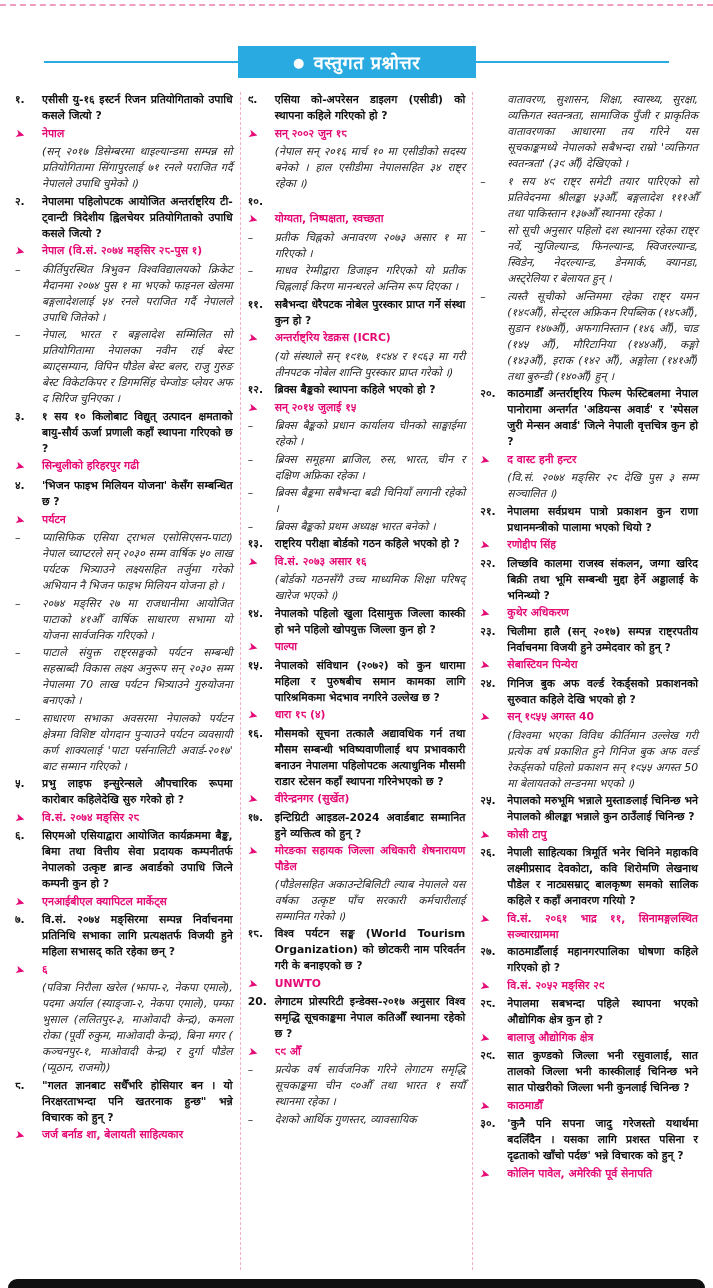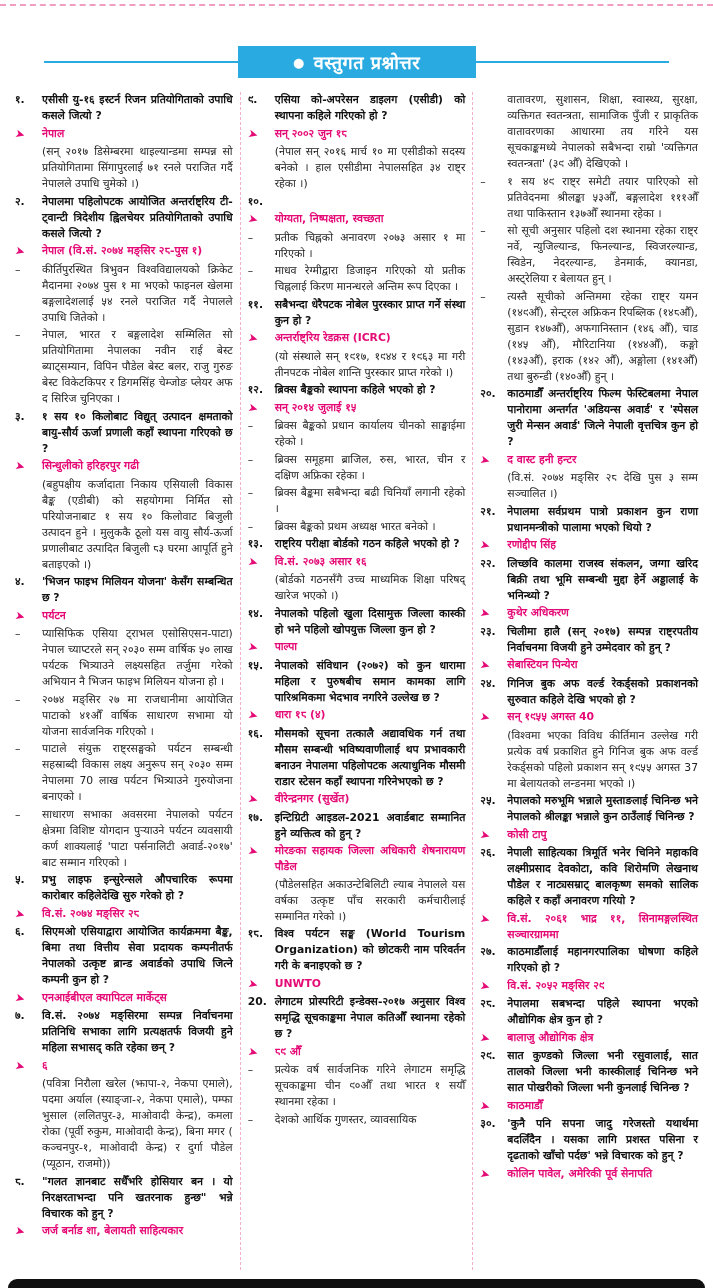--- a/index.html
+++ b/index.html
@@ -15,21 +15,21 @@
   .columns{display:flex;align-items:stretch;padding:12px 8px 0 8px;height:1190px;box-sizing:border-box;}
   .column{flex:1 1 0;padding:0 7px;min-width:0;}
   .column + .column{border-left:1px dashed #f5aecb;}
   .item{display:flex;font-size:10.8px;line-height:16px;margin-bottom:1.5px;}
   .gut{flex:0 0 27px;}
   .tx{flex:1;text-align:justify;}
   .q{font-weight:bold;color:#121212;}
   .a{color:#e50b77;font-weight:bold;}
   .aicon{color:#e50b77;font-style:normal;}
   .aicon span{display:inline-block;transform:rotate(14deg);font-size:12px;}
-  .note,.d{color:#222;}
+  .note,.d{font-style:italic;color:#222;}
   .note .pad{flex:0 0 27px;}
   .footer-bar{position:absolute;bottom:0;left:8px;right:8px;height:9px;background:#101010;
         border-radius:9px 9px 0 0;}
 </style>
 </head>
 <body>
 
 <div class="page">
   <div class="top-dash"></div>
 
@@ -74,21 +74,20 @@
         <div class="item q">
           <span class="gut">३.</span>
           <span class="tx">१ सय १० किलोबाट विद्युत् उत्पादन क्षमताको बायु-सौर्य ऊर्जा प्रणाली कहाँ स्थापना गरिएको छ ?</span>
         </div>
         <div class="item a">
           <span class="gut aicon"><span>➤</span></span>
           <span class="tx">सिन्धुलीको हरिहरपुर गढी</span>
         </div>
         <div class="item note">
           <span class="pad"></span>
-          <span class="tx">(बहुपक्षीय कर्जादाता निकाय एसियाली विकास बैङ्क (एडीबी) को सहयोगमा निर्मित सो परियोजनाबाट १ सय १० किलोवाट बिजुली उत्पादन हुने । मुलुककै ठूलो यस वायु सौर्य-ऊर्जा प्रणालीबाट उत्पादित बिजुली ८३ घरमा आपूर्ति हुने बताइएको ।)</span>
         </div>
         <div class="item q">
           <span class="gut">४.</span>
           <span class="tx">'भिजन फाइभ मिलियन योजना' केसँग सम्बन्धित छ ?</span>
         </div>
         <div class="item a">
           <span class="gut aicon"><span>➤</span></span>
           <span class="tx">पर्यटन</span>
         </div>
         <div class="item d">
@@ -239,21 +238,21 @@
         <div class="item q">
           <span class="gut">१६.</span>
           <span class="tx">मौसमको सूचना तत्कालै अद्यावधिक गर्न तथा मौसम सम्बन्धी भविष्यवाणीलाई थप प्रभावकारी बनाउन नेपालमा पहिलोपटक अत्याधुनिक मौसमी राडार स्टेसन कहाँ स्थापना गरिनेभएको छ ?</span>
         </div>
         <div class="item a">
           <span class="gut aicon"><span>➤</span></span>
           <span class="tx">वीरेन्द्रनगर (सुर्खेत)</span>
         </div>
         <div class="item q">
           <span class="gut">१७.</span>
-          <span class="tx">इन्टिग्रिटी आइडल-2021 अवार्डबाट सम्मानित हुने व्यक्तित्व को हुन् ?</span>
+          <span class="tx">इन्टिग्रिटी आइडल-2024 अवार्डबाट सम्मानित हुने व्यक्तित्व को हुन् ?</span>
         </div>
         <div class="item a">
           <span class="gut aicon"><span>➤</span></span>
           <span class="tx">मोरङका सहायक जिल्ला अधिकारी शेषनारायण पौडेल</span>
         </div>
         <div class="item note">
           <span class="pad"></span>
           <span class="tx">(पौडेलसहित अकाउन्टेबिलिटी ल्याब नेपालले यस वर्षका उत्कृष्ट पाँच सरकारी कर्मचारीलाई सम्मानित गरेको ।)</span>
         </div>
         <div class="item q">
@@ -337,21 +336,21 @@
         <div class="item q">
           <span class="gut">२४.</span>
           <span class="tx">गिनिज बुक अफ वर्ल्ड रेकर्ड्सको प्रकाशनको सुरुवात कहिले देखि भएको हो ?</span>
         </div>
         <div class="item a">
           <span class="gut aicon"><span>➤</span></span>
           <span class="tx">सन् १९५५ अगस्त 40</span>
         </div>
         <div class="item note">
           <span class="pad"></span>
-          <span class="tx">(विश्वमा भएका विविध कीर्तिमान उल्लेख गरी प्रत्येक वर्ष प्रकाशित हुने गिनिज बुक अफ वर्ल्ड रेकर्ड्सको पहिलो प्रकाशन सन् १९५५ अगस्त 37 मा बेलायतको लन्डनमा भएको ।)</span>
+          <span class="tx">(विश्वमा भएका विविध कीर्तिमान उल्लेख गरी प्रत्येक वर्ष प्रकाशित हुने गिनिज बुक अफ वर्ल्ड रेकर्ड्सको पहिलो प्रकाशन सन् १९५५ अगस्त 50 मा बेलायतको लन्डनमा भएको ।)</span>
         </div>
         <div class="item q">
           <span class="gut">२५.</span>
           <span class="tx">नेपालको मरुभूमि भन्नाले मुस्ताङलाई चिनिन्छ भने नेपालको श्रीलङ्का भन्नाले कुन ठाउँलाई चिनिन्छ ?</span>
         </div>
         <div class="item a">
           <span class="gut aicon"><span>➤</span></span>
           <span class="tx">कोसी टापु</span>
         </div>
         <div class="item q">

